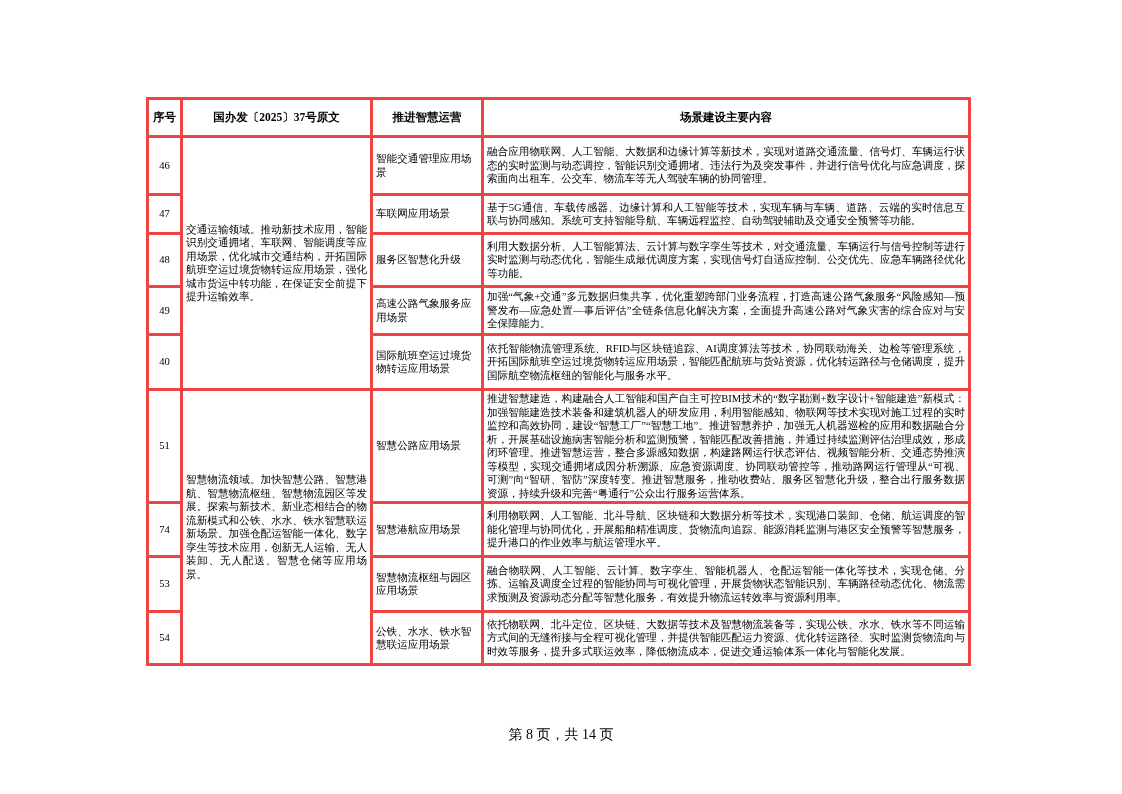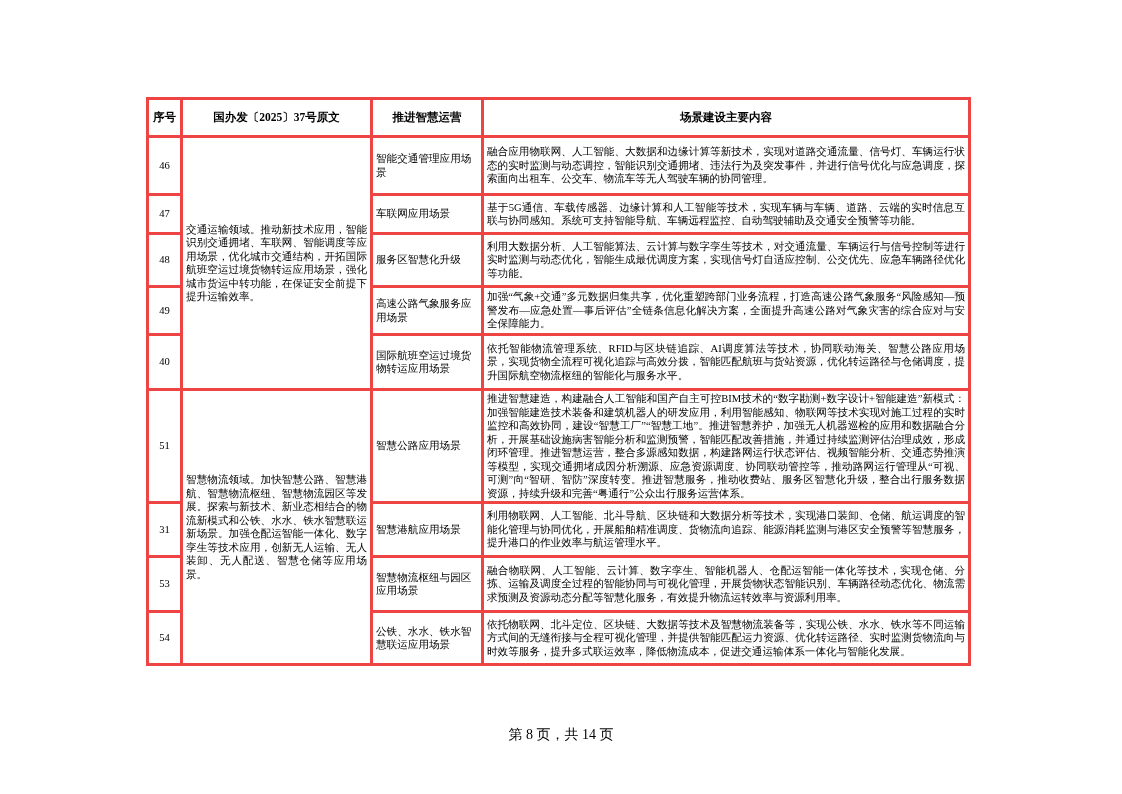--- a/index.html
+++ b/index.html
@@ -108,30 +108,30 @@
       <td class="c-content">利用大数据分析、人工智能算法、云计算与数字孪生等技术，对交通流量、车辆运行与信号控制等进行实时监测与动态优化，智能生成最优调度方案，实现信号灯自适应控制、公交优先、应急车辆路径优化等功能。</td>
     </tr>
     <tr style="height:48px;">
       <td class="c-no">49</td>
       <td class="c-scenario">高速公路气象服务应用场景</td>
       <td class="c-content">加强“气象+交通”多元数据归集共享，优化重塑跨部门业务流程，打造高速公路气象服务“风险感知—预警发布—应急处置—事后评估”全链条信息化解决方案，全面提升高速公路对气象灾害的综合应对与安全保障能力。</td>
     </tr>
     <tr style="height:55px;">
       <td class="c-no">40</td>
       <td class="c-scenario">国际航班空运过境货物转运应用场景</td>
-      <td class="c-content">依托智能物流管理系统、RFID与区块链追踪、AI调度算法等技术，协同联动海关、智慧公路应用场景，实现货物全流程可视化追踪与高效分拨，智能匹配航班与货站资源，优化转运路径与仓储调度，提升国际航空物流枢纽的智能化与服务水平。</td>
+      <td class="c-content">依托智能物流管理系统、RFID与区块链追踪、AI调度算法等技术，协同联动海关、边检等管理系统，开拓国际航班空运过境货物转运应用场景，智能匹配航班与货站资源，优化转运路径与仓储调度，提升国际航空物流枢纽的智能化与服务水平。</td>
     </tr>
     <tr style="height:110px;">
       <td class="c-no">51</td>
       <td class="c-domain" rowspan="4">智慧物流领域。加快智慧公路、智慧港航、智慧物流枢纽、智慧物流园区等发展。探索与新技术、新业态相结合的物流新模式和公铁、水水、铁水智慧联运新场景。加强仓配运智能一体化、数字孪生等技术应用，创新无人运输、无人装卸、无人配送、智慧仓储等应用场景。</td>
       <td class="c-scenario">智慧公路应用场景</td>
       <td class="c-content">推进智慧建造，构建融合人工智能和国产自主可控BIM技术的“数字勘测+数字设计+智能建造”新模式：加强智能建造技术装备和建筑机器人的研发应用，利用智能感知、物联网等技术实现对施工过程的实时监控和高效协同，建设“智慧工厂”“智慧工地”。推进智慧养护，加强无人机器巡检的应用和数据融合分析，开展基础设施病害智能分析和监测预警，智能匹配改善措施，并通过持续监测评估治理成效，形成闭环管理。推进智慧运营，整合多源感知数据，构建路网运行状态评估、视频智能分析、交通态势推演等模型，实现交通拥堵成因分析溯源、应急资源调度、协同联动管控等，推动路网运行管理从“可视、可测”向“智研、智防”深度转变。推进智慧服务，推动收费站、服务区智慧化升级，整合出行服务数据资源，持续升级和完善“粤通行”公众出行服务运营体系。</td>
     </tr>
     <tr style="height:54px;">
-      <td class="c-no">31</td>
+      <td class="c-no">74</td>
       <td class="c-scenario">智慧港航应用场景</td>
       <td class="c-content">利用物联网、人工智能、北斗导航、区块链和大数据分析等技术，实现港口装卸、仓储、航运调度的智能化管理与协同优化，开展船舶精准调度、货物流向追踪、能源消耗监测与港区安全预警等智慧服务，提升港口的作业效率与航运管理水平。</td>
     </tr>
     <tr style="height:55px;">
       <td class="c-no">53</td>
       <td class="c-scenario">智慧物流枢纽与园区应用场景</td>
       <td class="c-content">融合物联网、人工智能、云计算、数字孪生、智能机器人、仓配运智能一体化等技术，实现仓储、分拣、运输及调度全过程的智能协同与可视化管理，开展货物状态智能识别、车辆路径动态优化、物流需求预测及资源动态分配等智慧化服务，有效提升物流运转效率与资源利用率。</td>
     </tr>
     <tr style="height:53px;">
       <td class="c-no">54</td>

